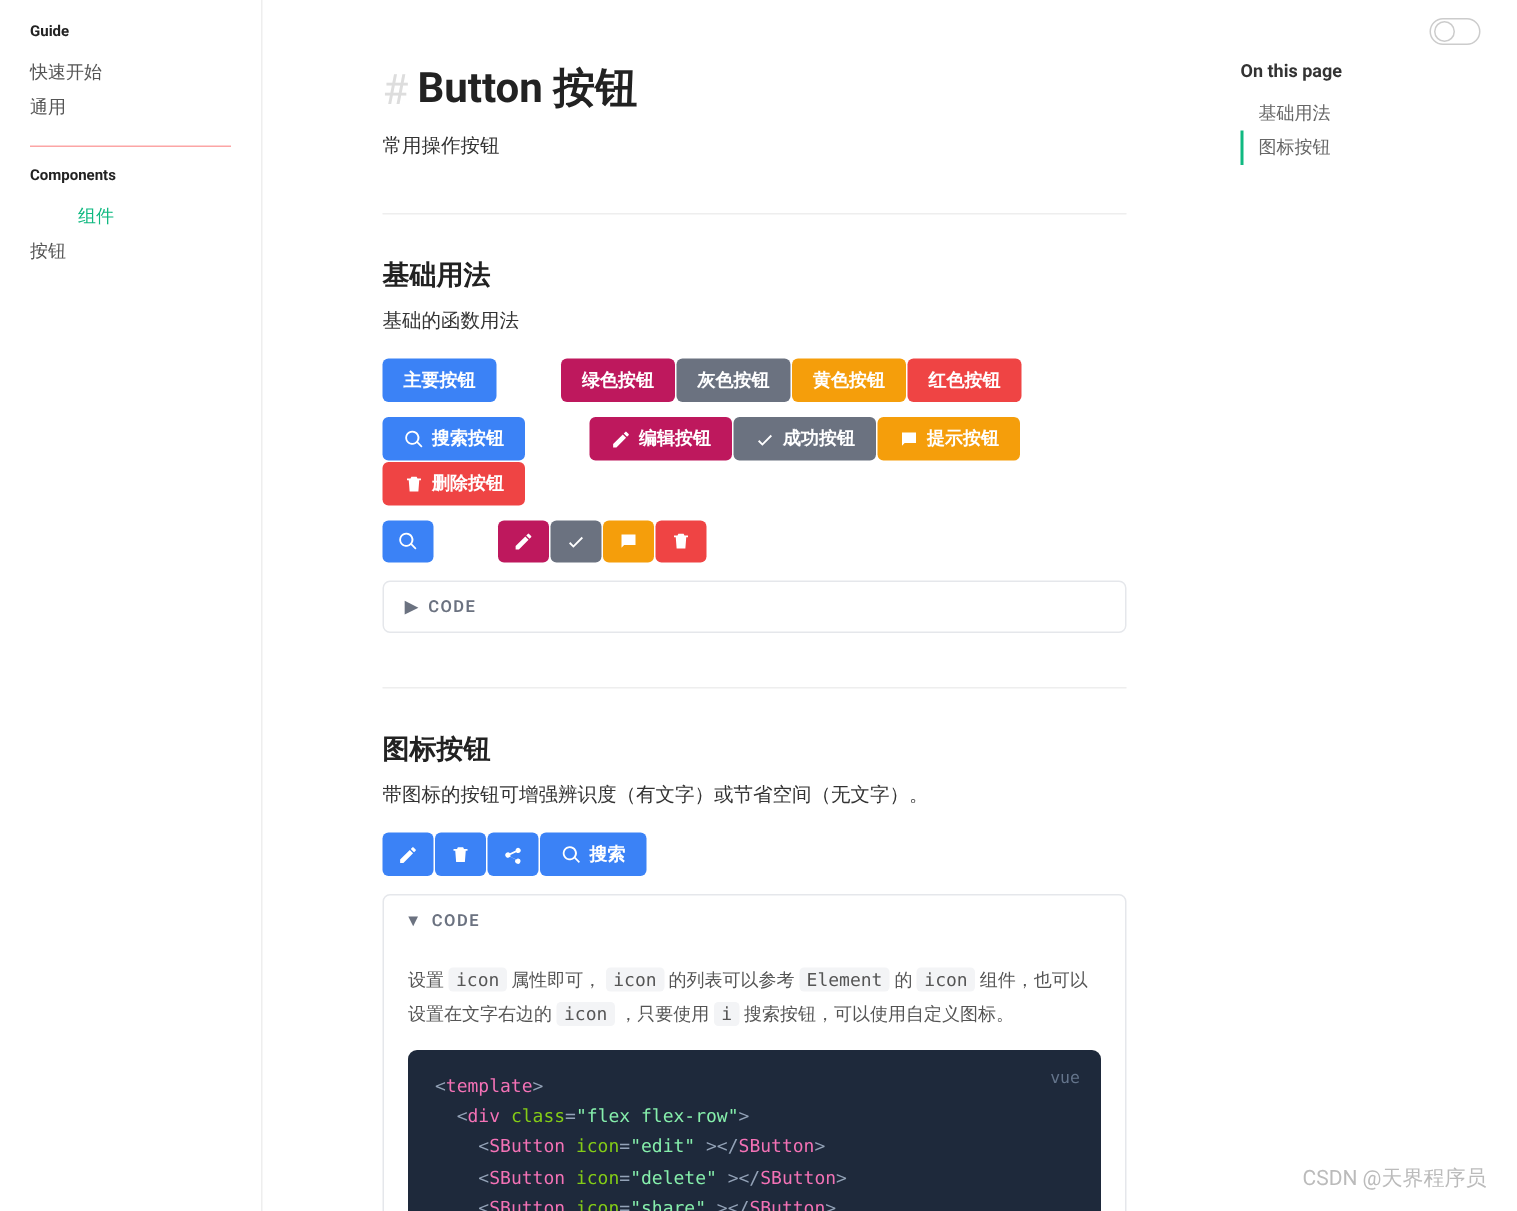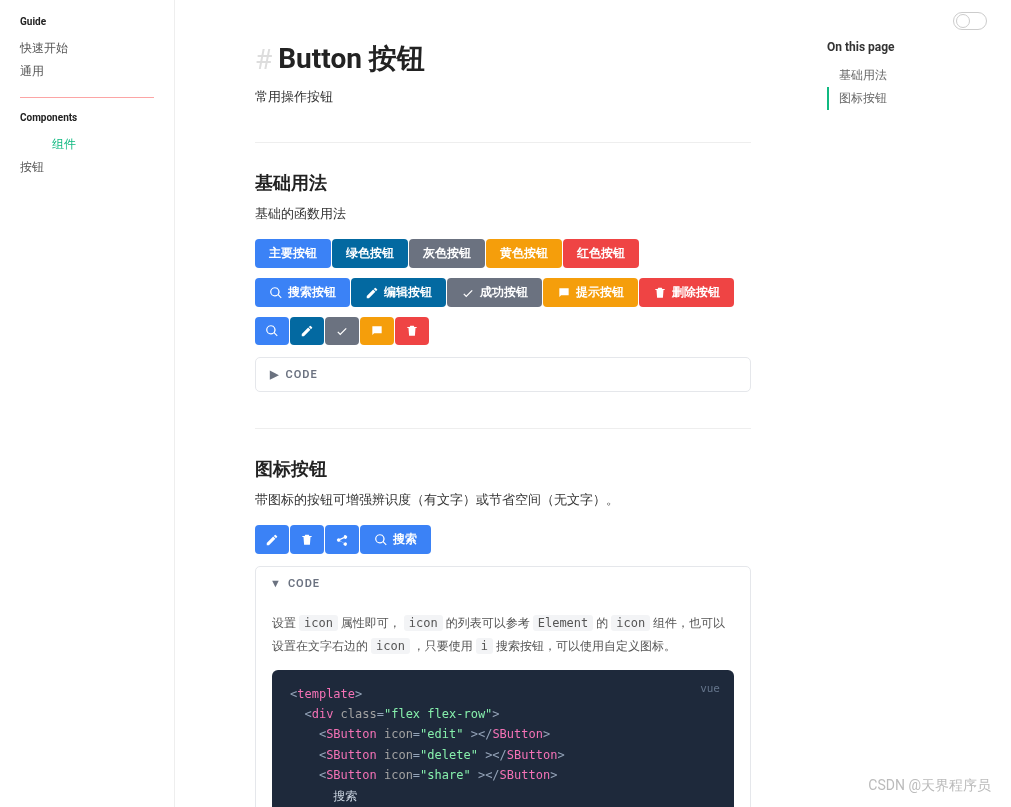--- a/index.html
+++ b/index.html
@@ -24,35 +24,35 @@
 h1.page-title { font-size: 28px; font-weight: 700; color: #222; margin-bottom: 10px; display: flex; align-items: center; gap: 6px; }
 h1.page-title .hash { color: #ddd; font-weight: 400; }
 .subtitle { font-size: 13px; color: #333; margin-bottom: 36px; }
 hr.sep { border: none; border-top: 1px solid #eee; margin: 28px 0; }
 h2.section-title { font-size: 18px; font-weight: 700; color: #222; margin-bottom: 10px; }
 .section-desc { font-size: 13px; color: #333; margin-bottom: 16px; }
 .btn-row { display: flex; flex-wrap: wrap; gap: 1px; margin-bottom: 10px; }
 .btn { display: inline-flex; align-items: center; gap: 5px; padding: 6px 14px; border-radius: 4px; font-size: 12px; color: #fff; border: none; cursor: pointer; font-weight: 600; }
 .btn.icon-only { padding: 7px 10px; }
 .btn-blue { background: #3b82f6; }
-.btn-green { background: #0369a1; }
+.btn-green { background: #be185d; margin-left: 42px; }
 .btn-gray { background: #6b7280; }
 .btn-yellow { background: #f59e0b; }
 .btn-red { background: #ef4444; }
 .icon { width: 14px; height: 14px; display: inline-flex; align-items: center; justify-content: center; }
 .icon svg { width: 14px; height: 14px; fill: currentColor; }
 .code-box { border: 1px solid #e5e7eb; border-radius: 5px; margin-top: 12px; overflow: hidden; }
 .code-box-header { padding: 10px 14px; font-size: 11px; color: #6b7280; letter-spacing: 1px; cursor: pointer; display: flex; align-items: center; gap: 6px; font-weight: 600; }
 .code-box-body { padding: 12px 16px; }
 .code-desc { font-size: 12px; color: #555; line-height: 1.9; margin-bottom: 12px; }
 .code-desc code { background: #f3f4f6; padding: 1px 5px; border-radius: 3px; font-family: ui-monospace, Menlo, Monaco, Consolas, monospace; color: #555; }
 .code-block { background: #1e293b; border-radius: 6px; padding: 14px 18px; font-family: ui-monospace, Menlo, Monaco, Consolas, monospace; font-size: 12px; line-height: 1.7; color: #cbd5e1; position: relative; white-space: pre; overflow-x: auto; }
 .code-lang { position: absolute; top: 10px; right: 14px; font-size: 11px; color: #64748b; }
 .tok-tag { color: #f472b6; }
-.tok-attr { color: #a3a3a3; }
+.tok-attr { color: #84cc16; }
 .tok-str { color: #86efac; }
 .tok-punc { color: #94a3b8; }
 .watermark { position: fixed; bottom: 12px; right: 20px; font-size: 14px; color: #bbb; }
 </style>
 </head>
 <body>
 
 <div class="topbar">
   <div class="theme-toggle"></div>
 </div>

